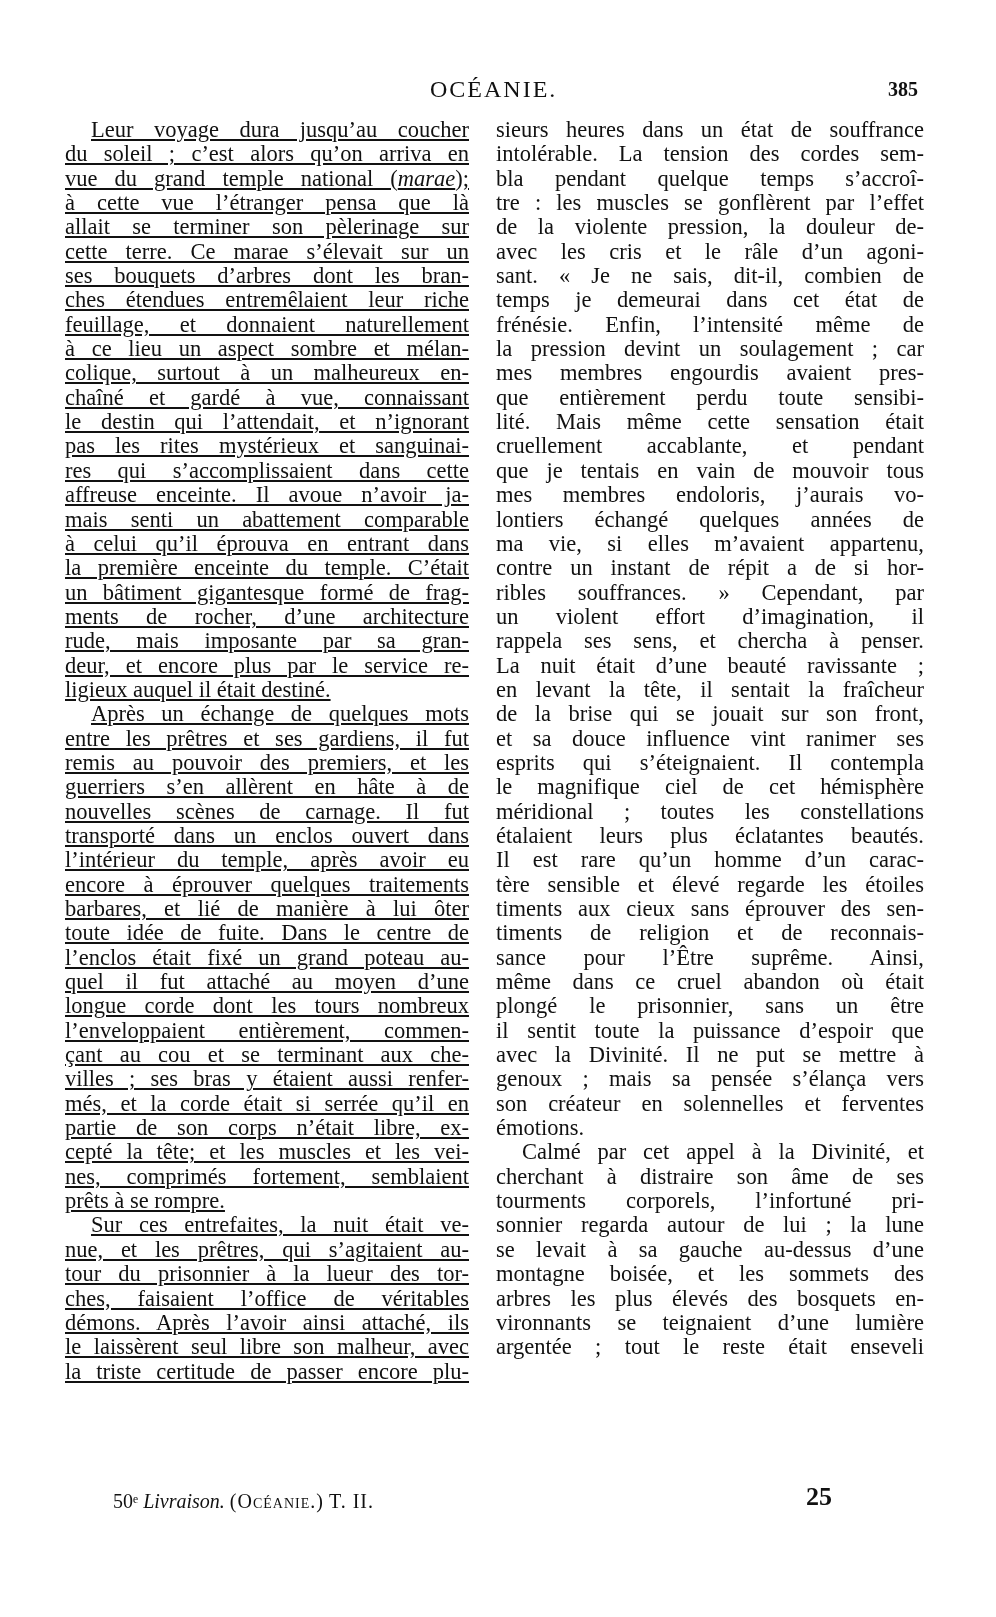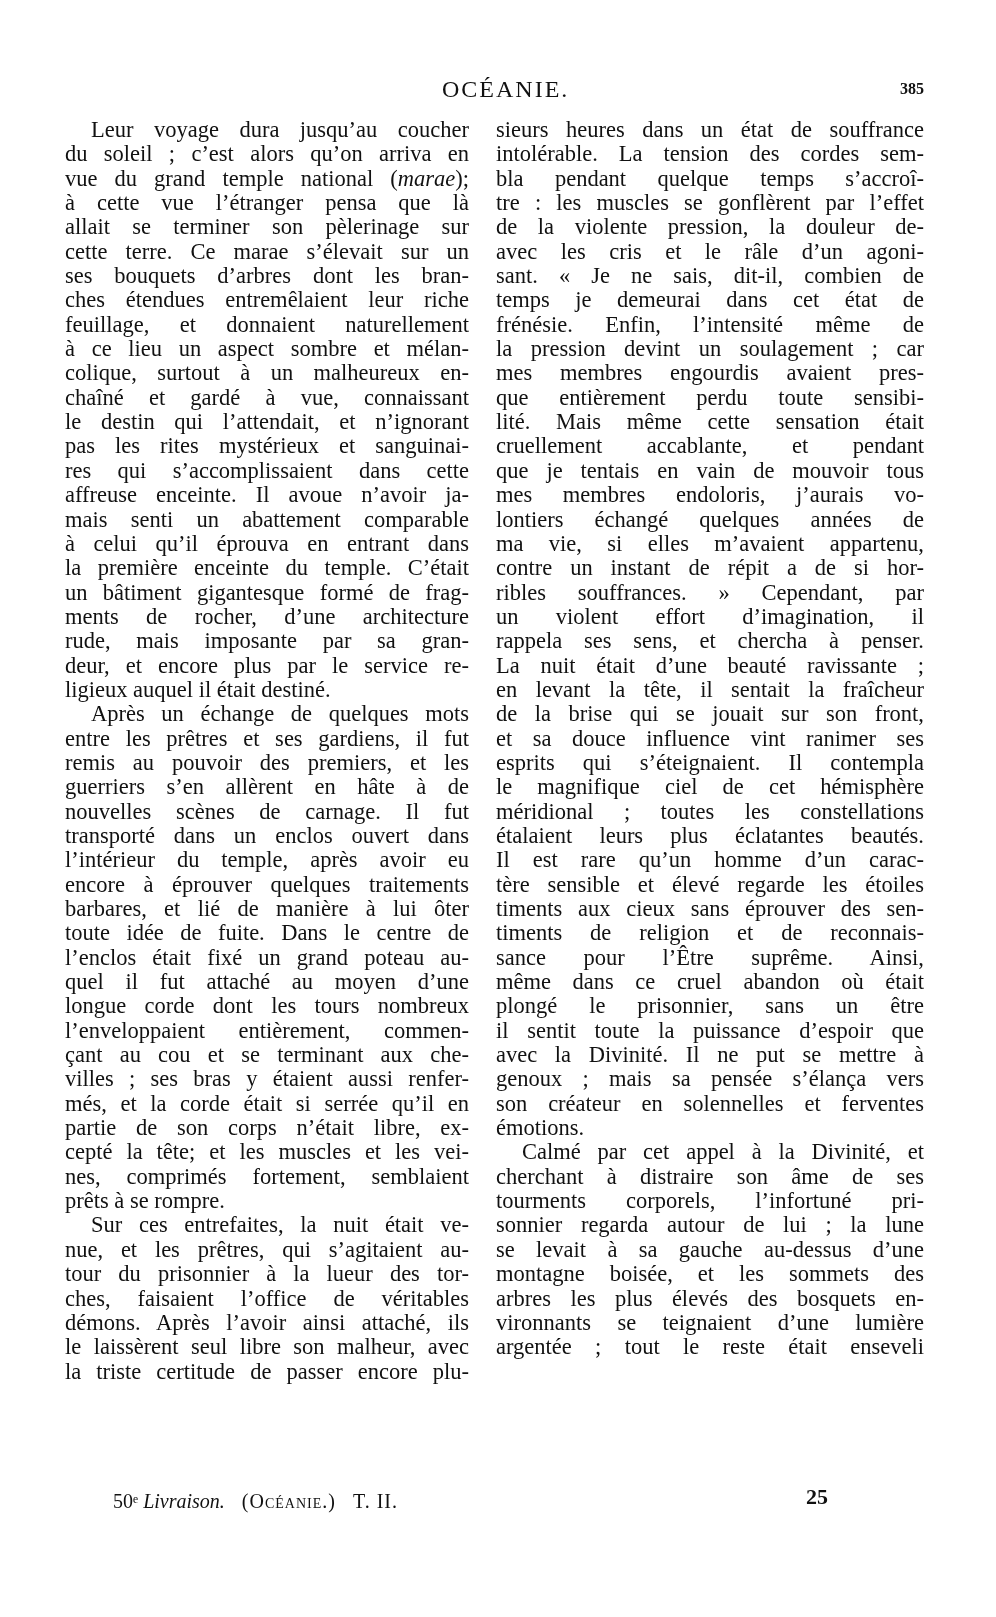--- a/index.html
+++ b/index.html
@@ -16,47 +16,47 @@
     color: #111111;
   }
   .page {
     position: absolute;
     left: 0; top: 0;
     width: 996px; height: 1617px;
   }
   .running-head {
     position: absolute;
     top: 74px;
-    left: 12px;
+    left: 0;
     width: 804px;
     height: 30px;
   }
   .running-title {
     position: absolute;
     left: 430px;
     top: 0;
     font-size: 24px;
     letter-spacing: 2px;
     line-height: 30px;
   }
   .page-number {
     position: absolute;
     left: 888px;
     top: 0;
-    font-size: 16px;
+    font-size: 20px;
     font-weight: bold;
     line-height: 30px;
   }
   .column {
     position: absolute;
     top: 118px;
     font-size: 22.5px;
     line-height: 24.35px;
   }
-  .col-left { left: 65px; width: 404px; }
+  .col-left { left: 65px; width: 404px; text-decoration: underline; }
   .col-right { left: 496px; width: 428px; }
   .line {
     display: block;
     white-space: nowrap;
     text-align: justify;
     text-align-last: justify;
     height: 24.35px;
     overflow: visible;
   }
   .line.last { text-align-last: left; }
@@ -70,26 +70,26 @@
     height: 30px;
   }
   .footer-signature {
     position: absolute;
     left: 113px;
     top: 0;
     font-size: 20px;
     line-height: 30px;
   }
   .footer-signature .livraison { font-style: italic; }
-  .footer-signature .sc { font-variant: small-caps; letter-spacing: 1px; margin-left: 12px; }
+  .footer-signature .sc { font-variant: small-caps; letter-spacing: 1px; }
   .signature-mark {
     position: absolute;
     left: 806px;
     top: -4px;
-    font-size: 22px;
+    font-size: 26px;
     font-weight: bold;
     line-height: 30px;
     text-align: center;
   }
 </style>
 </head>
 <body>
 
 <div class="page">
 

